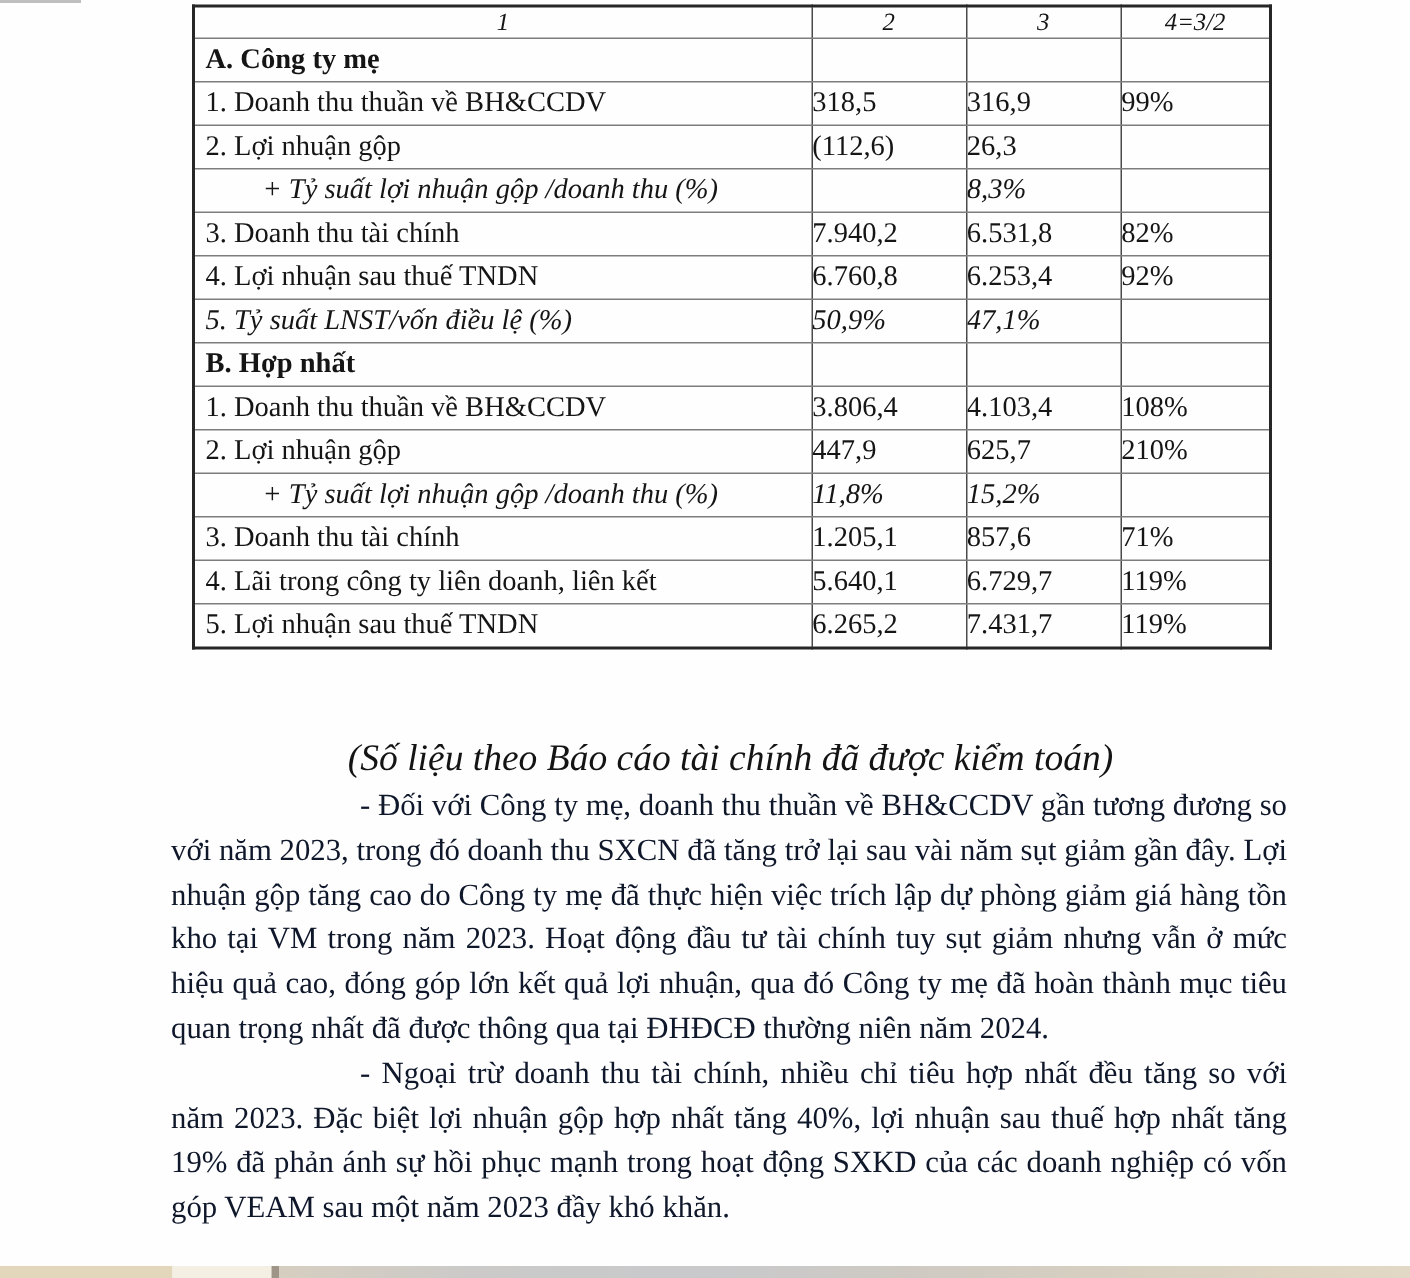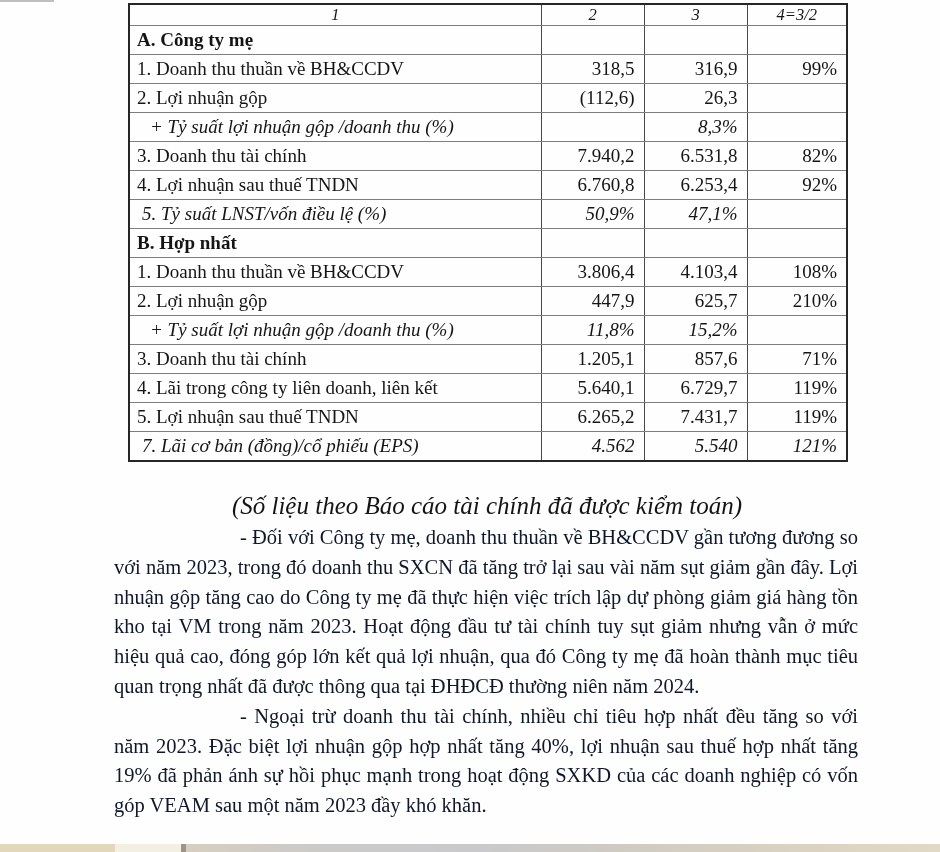--- a/index.html
+++ b/index.html
@@ -27,26 +27,26 @@
     overflow: hidden; white-space: nowrap;
   }
   .fin-table { border: 2px solid #262626; }
   .fin-table thead th {
     height: 21px; font-weight: normal; font-style: italic;
     font-size: 16.5px; text-align: center; vertical-align: middle;
   }
   .fin-table tbody tr { height: 29px; }
   .fin-table tbody td { vertical-align: middle; }
   .fin-table tbody td:first-child { text-align: left; padding-left: 7px; }
-  .fin-table tbody td:not(:first-child) { text-align: right; padding-right: 9px; }
+  .fin-table tbody td:not(:first-child) { text-align: left; padding-right: 9px; }
 
   .fin-table tr.section td:first-child { font-weight: bold; }
-  .fin-table tr.italic td { font-style: italic; padding-left: 12px; }
+  .fin-table tr.italic td { font-style: italic; }
   .fin-table tr.sub-italic td { font-style: italic; }
-  .fin-table tr.sub-italic td:first-child { padding-left: 20px; }
+  .fin-table tr.sub-italic td:first-child { padding-left: 45px; }
 
   
   .caption {
     position: absolute; left: 128px; top: 492px; width: 718px;
     text-align: center; font-style: italic; font-size: 25px; color: #141414;
   }
   .body-text {
     position: absolute; left: 114px; top: 523px; width: 744px;
     font-size: 20.5px; line-height: 29.8px; text-align: justify; color: #0f172a;
   }
@@ -164,26 +164,20 @@
           <td>5.640,1</td>
           <td>6.729,7</td>
           <td>119%</td>
         </tr>
         <tr>
           <td>5. Lợi nhuận sau thuế TNDN</td>
           <td>6.265,2</td>
           <td>7.431,7</td>
           <td>119%</td>
         </tr>
-        <tr class="italic">
-          <td>7. Lãi cơ bản (đồng)/cổ phiếu (EPS)</td>
-          <td>4.562</td>
-          <td>5.540</td>
-          <td>121%</td>
-        </tr>
       </tbody>
   </table>
 
   <div class="caption">(Số liệu theo Báo cáo tài chính đã được kiểm toán)</div>
 
   <div class="body-text">
     <p>- Đối với Công ty mẹ, doanh thu thuần về BH&amp;CCDV gần tương đương so với năm 2023, trong đó doanh thu SXCN đã tăng trở lại sau vài năm sụt giảm gần đây. Lợi nhuận gộp tăng cao do Công ty mẹ đã thực hiện việc trích lập dự phòng giảm giá hàng tồn kho tại VM trong năm 2023. Hoạt động đầu tư tài chính tuy sụt giảm nhưng vẫn ở mức hiệu quả cao, đóng góp lớn kết quả lợi nhuận, qua đó Công ty mẹ đã hoàn thành mục tiêu quan trọng nhất đã được thông qua tại ĐHĐCĐ thường niên năm 2024.</p>
     <p>- Ngoại trừ doanh thu tài chính, nhiều chỉ tiêu hợp nhất đều tăng so với năm 2023. Đặc biệt lợi nhuận gộp hợp nhất tăng 40%, lợi nhuận sau thuế hợp nhất tăng 19% đã phản ánh sự hồi phục mạnh trong hoạt động SXKD của các doanh nghiệp có vốn góp VEAM sau một năm 2023 đầy khó khăn.</p>
   </div>
 

